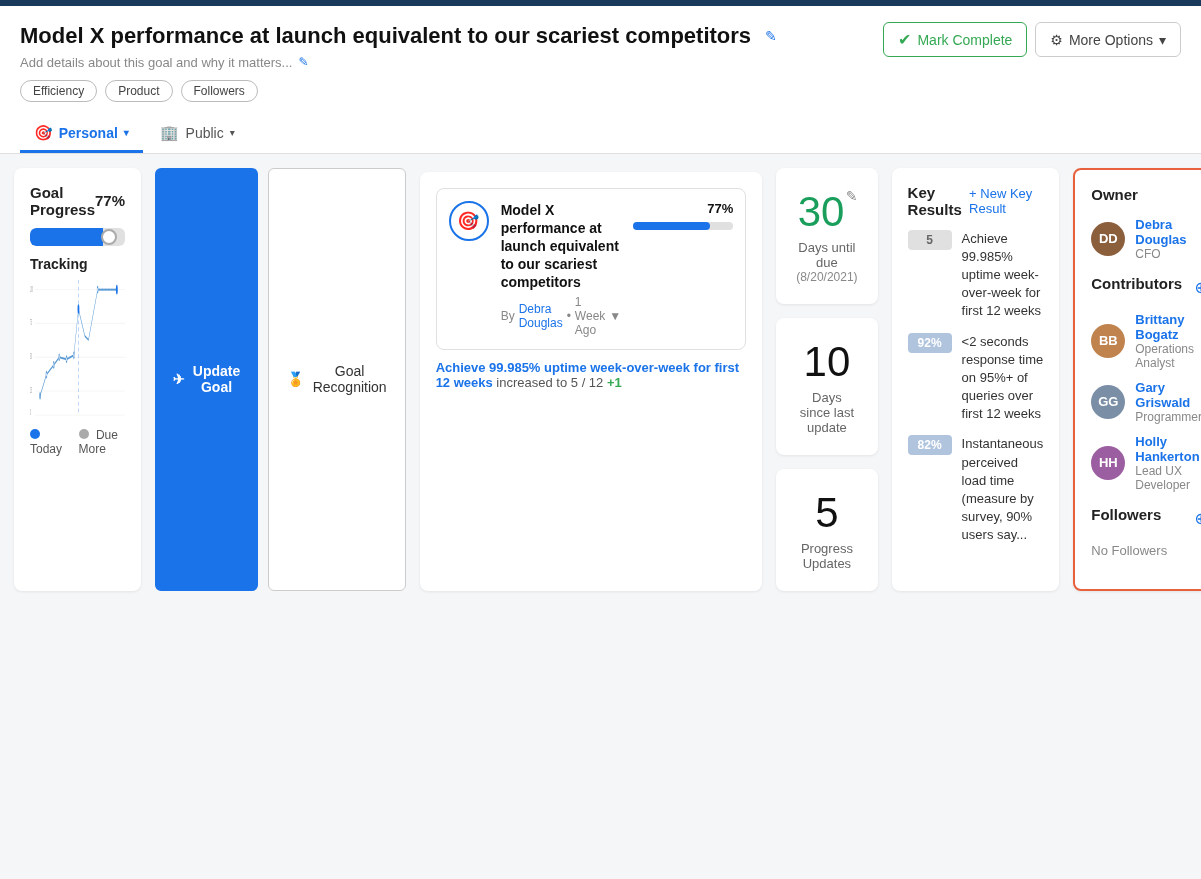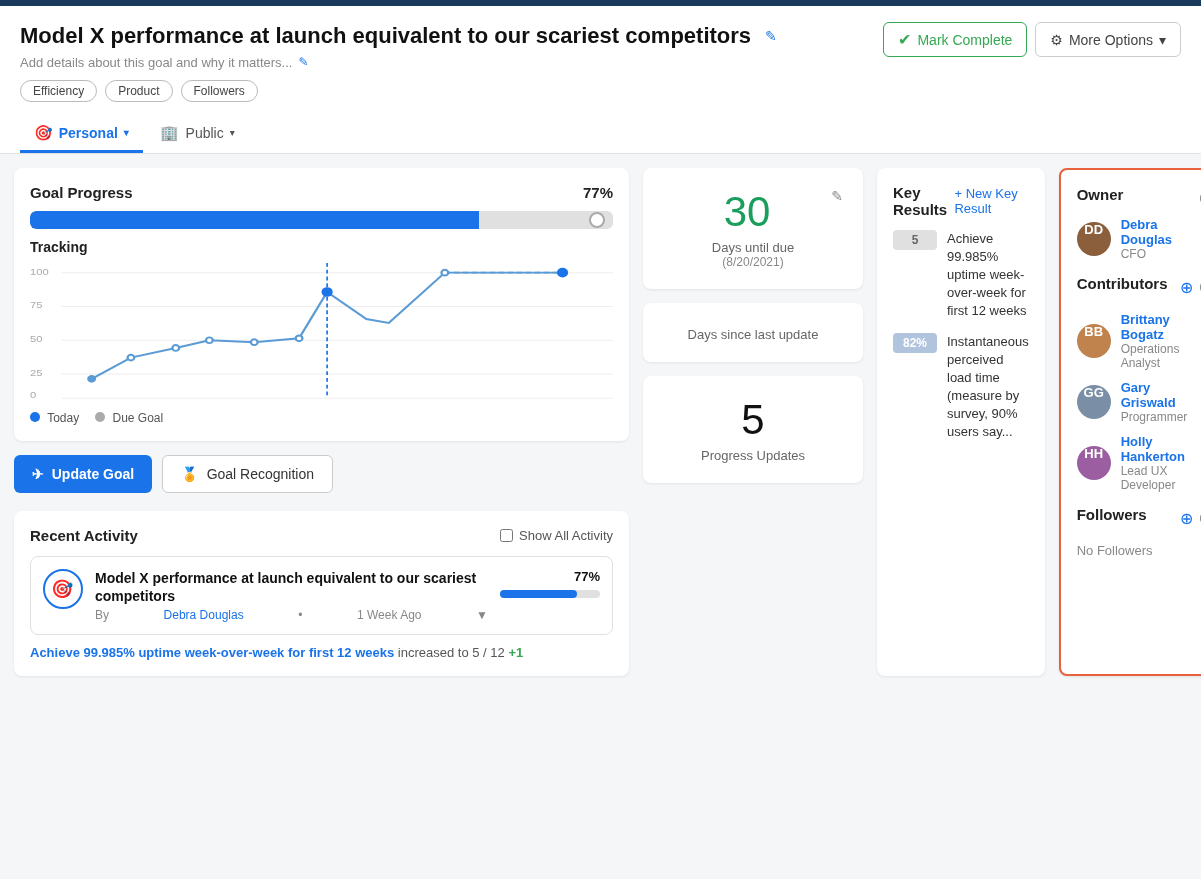--- a/index.html
+++ b/index.html
@@ -19,21 +19,21 @@
     .btn-more-options { border: 1.5px solid #ccc; color: #444; background: #fff; padding: 7px 14px; border-radius: 6px; cursor: pointer; display: flex; align-items: center; gap: 6px; font-size: 14px; }
     .tags { display: flex; gap: 8px; margin-top: 10px; margin-bottom: 10px; }
     .tag { border: 1px solid #bbb; border-radius: 20px; padding: 3px 12px; font-size: 12px; color: #444; background: #fff; cursor: pointer; }
     .nav-tabs { display: flex; gap: 4px; margin-top: 4px; }
     .nav-tab { padding: 8px 14px; cursor: pointer; color: #555; border-bottom: 3px solid transparent; display: flex; align-items: center; gap: 6px; font-size: 14px; }
     .nav-tab.active { color: #1a73e8; border-bottom: 3px solid #1a73e8; font-weight: 600; }
     .tab-arrow { font-size: 10px; }
 
     .main-content { display: flex; gap: 14px; padding: 14px 14px; }
 
-    .left-col { flex: 1; display: flex; flex-direction: column; gap: 14px; }
+    .left-col { flex: 1; display: flex; flex-direction: row; gap: 14px; }
     .mid-col { width: 220px; display: flex; flex-direction: column; gap: 14px; }
     .right-col { width: 310px; display: flex; gap: 14px; }
 
     .card { background: #fff; border-radius: 8px; padding: 16px; box-shadow: 0 1px 3px rgba(0,0,0,0.08); }
 
     
     .goal-progress-header { display: flex; justify-content: space-between; align-items: center; }
     .goal-progress-title { font-size: 15px; font-weight: 600; }
     .goal-pct { font-size: 15px; font-weight: 700; }
     .progress-bar-container { background: #e0e0e0; border-radius: 6px; height: 18px; margin: 10px 0; position: relative; overflow: hidden; }
@@ -62,21 +62,21 @@
     .kr-item { display: flex; align-items: flex-start; gap: 10px; margin-bottom: 12px; }
     .kr-badge { border-radius: 4px; padding: 3px 8px; font-size: 12px; font-weight: 600; background: #d0d0d0; color: #555; white-space: nowrap; min-width: 44px; text-align: center; }
     .kr-badge.gray-light { background: #e0e0e0; color: #666; }
     .kr-badge.blue-gray { background: #b0c4de; color: #fff; }
     .kr-text { font-size: 13px; color: #333; line-height: 1.4; }
 
     
     .owner-card { background: #fff; border-radius: 8px; padding: 16px; box-shadow: 0 1px 3px rgba(0,0,0,0.08); border: 2px solid #e8603c; }
     .section-title { font-size: 15px; font-weight: 700; margin-bottom: 10px; }
     .person-row { display: flex; align-items: center; gap: 10px; margin-bottom: 10px; }
-    .avatar { width: 34px; height: 34px; border-radius: 50%; background: #bbb; display: flex; justify-content: center; font-size: 13px; font-weight: 600; color: #fff; flex-shrink: 0; overflow: hidden; }
+    .avatar { width: 34px; height: 34px; border-radius: 50%; background: #bbb; display: flex; align-items: center; justify-content: center; font-size: 13px; font-weight: 600; color: #fff; flex-shrink: 0; overflow: hidden; }
     .person-info { flex: 1; }
     .person-name { color: #1a73e8; font-size: 13px; font-weight: 600; cursor: pointer; }
     .person-role { font-size: 12px; color: #888; }
     .three-dot { color: #888; cursor: pointer; font-size: 18px; }
     .section-header-row { display: flex; justify-content: space-between; align-items: center; margin-bottom: 10px; margin-top: 14px; }
     .icon-row { display: flex; gap: 6px; }
     .circle-icon { color: #1a73e8; cursor: pointer; font-size: 16px; }
     .help-icon { color: #888; cursor: pointer; font-size: 16px; }
     .no-followers { color: #888; font-size: 13px; }
 
@@ -214,44 +214,37 @@
           <line x1="265" y1="0" x2="265" y2="140" stroke="#1a73e8" stroke-width="1.5" stroke-dasharray="4,3"></line>
         </svg>
       </div>
       <div class="chart-legend">
         <span>
           <span class="legend-dot" style="background:#1a73e8;"></span>
           <span>Today</span>
         </span>
         <span>
           <span class="legend-dot" style="background:#aaa;"></span>
-          <span>Due Goal</span>
+          <span>Due More</span>
         </span>
       </div>
     </div>
 
     <div class="action-buttons">
       <button class="btn-update-goal">
         <span>✈</span>
         <span>Update Goal</span>
       </button>
       <button class="btn-goal-recognition">
         <span>🏅</span>
         <span>Goal Recognition</span>
       </button>
     </div>
 
     <div class="activity-section">
-      <div class="activity-header">
-        <span class="activity-title">Recent Activity</span>
-        <label class="show-all">
-          <input type="checkbox" style="">
-          <span>Show All Activity</span>
-        </label>
-      </div>
       <div class="activity-item">
         <div class="activity-icon">
           <span style="color:#1a73e8;font-size:18px;">🎯</span>
         </div>
         <div class="activity-content">
           <div class="activity-item-title">Model X performance at launch equivalent to our scariest competitors</div>
           <div class="activity-meta">
             <span>By</span>
             <a>Debra Douglas</a>
             <span>•</span>
@@ -278,40 +271,45 @@
   <div class="mid-col">
 
     <div class="stat-card">
       <span class="stat-edit-icon">✎</span>
       <div class="stat-number green">30</div>
       <div class="stat-label">Days until due</div>
       <div class="stat-sublabel">(8/20/2021)</div>
     </div>
 
     <div class="stat-card">
+      <div class="stat-number">10</div>
       <div class="stat-label">Days since last update</div>
     </div>
 
     <div class="stat-card">
       <div class="stat-number">5</div>
       <div class="stat-label">Progress Updates</div>
     </div>
 
   </div>
 
   <div class="right-col">
 
     <div class="card">
       <div class="key-results-header">
         <span class="key-results-title">Key Results</span>
         <span class="new-key-result">+ New Key Result</span>
       </div>
       <div class="kr-item">
         <span class="kr-badge gray-light">5</span>
         <span class="kr-text">Achieve 99.985% uptime week-over-week for first 12 weeks</span>
+      </div>
+      <div class="kr-item">
+        <span class="kr-badge blue-gray">92%</span>
+        <span class="kr-text">&lt;2 seconds response time on 95%+ of queries over first 12 weeks</span>
       </div>
       <div class="kr-item">
         <span class="kr-badge blue-gray">82%</span>
         <span class="kr-text">Instantaneous perceived load time (measure by survey, 90% users say...</span>
       </div>
     </div>
 
     <div class="owner-card">
 
       <div style="display:flex;justify-content:space-between;align-items:center;margin-bottom:4px;">

